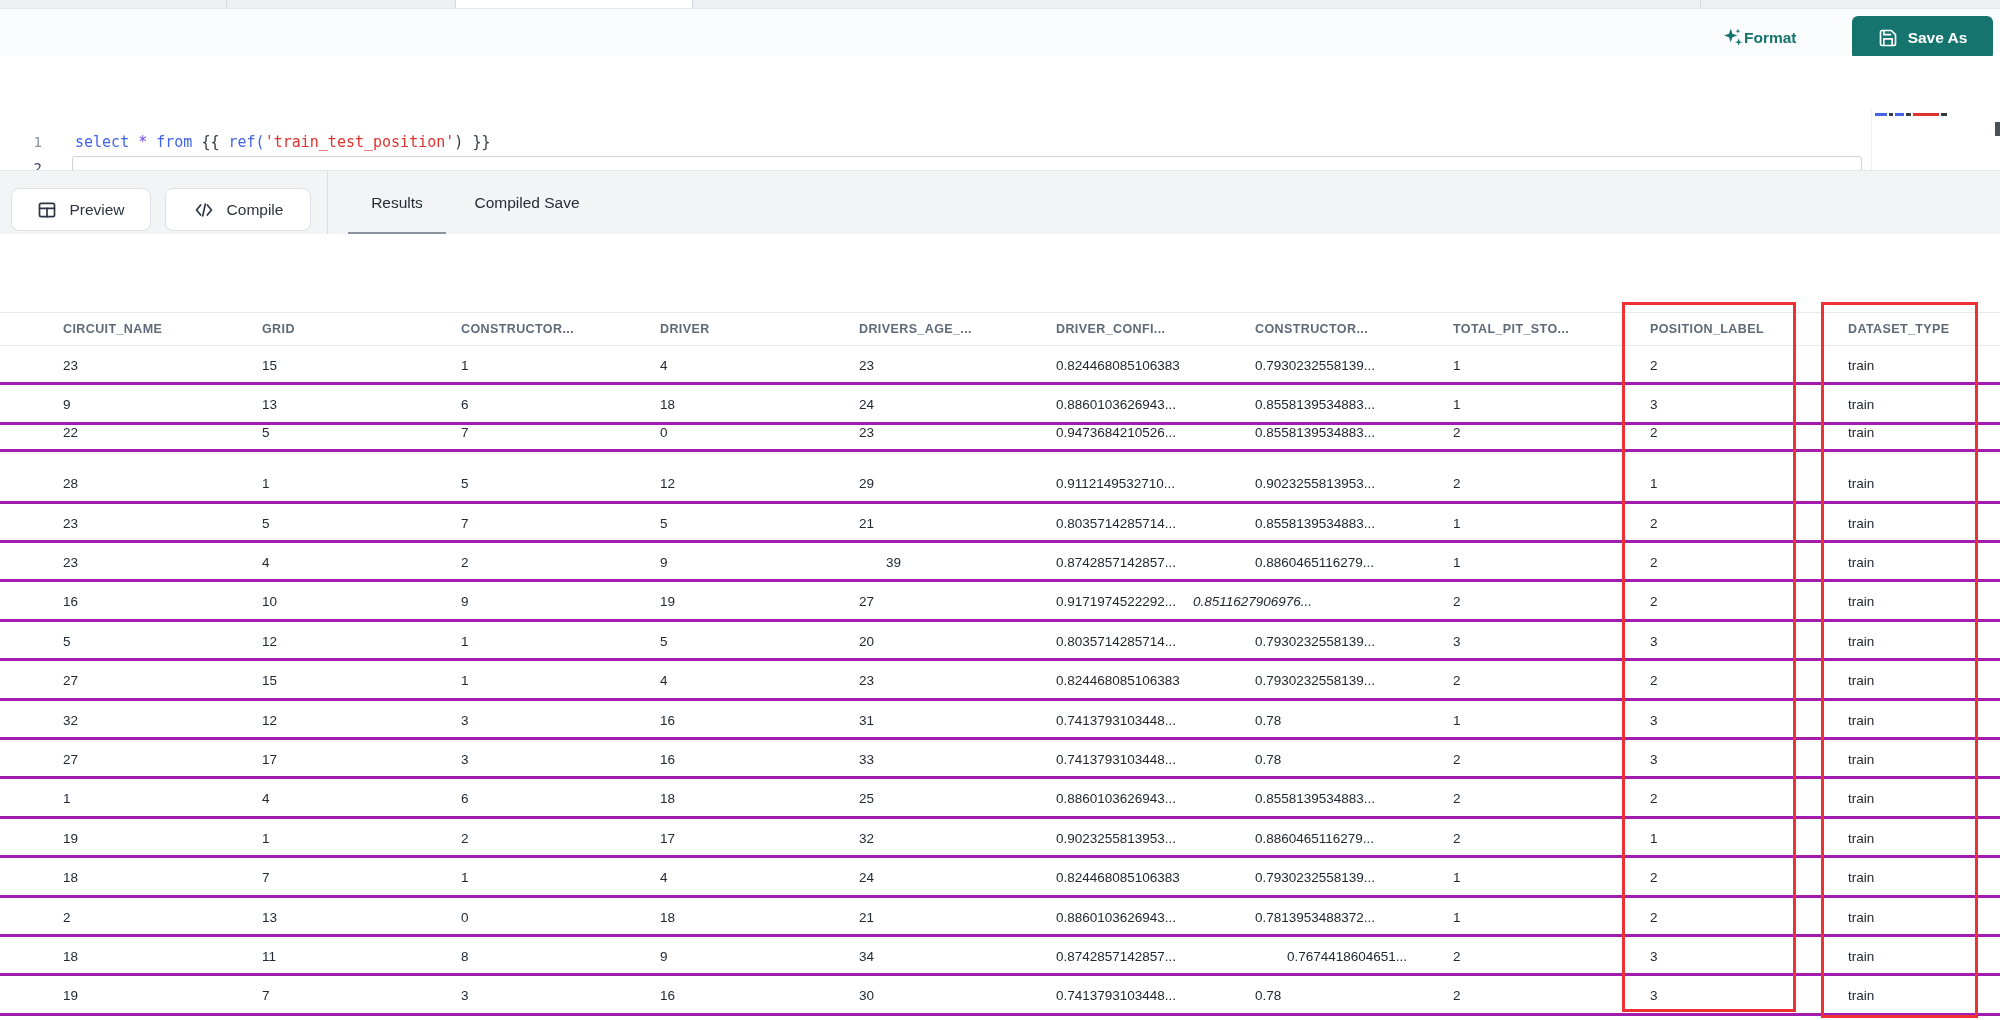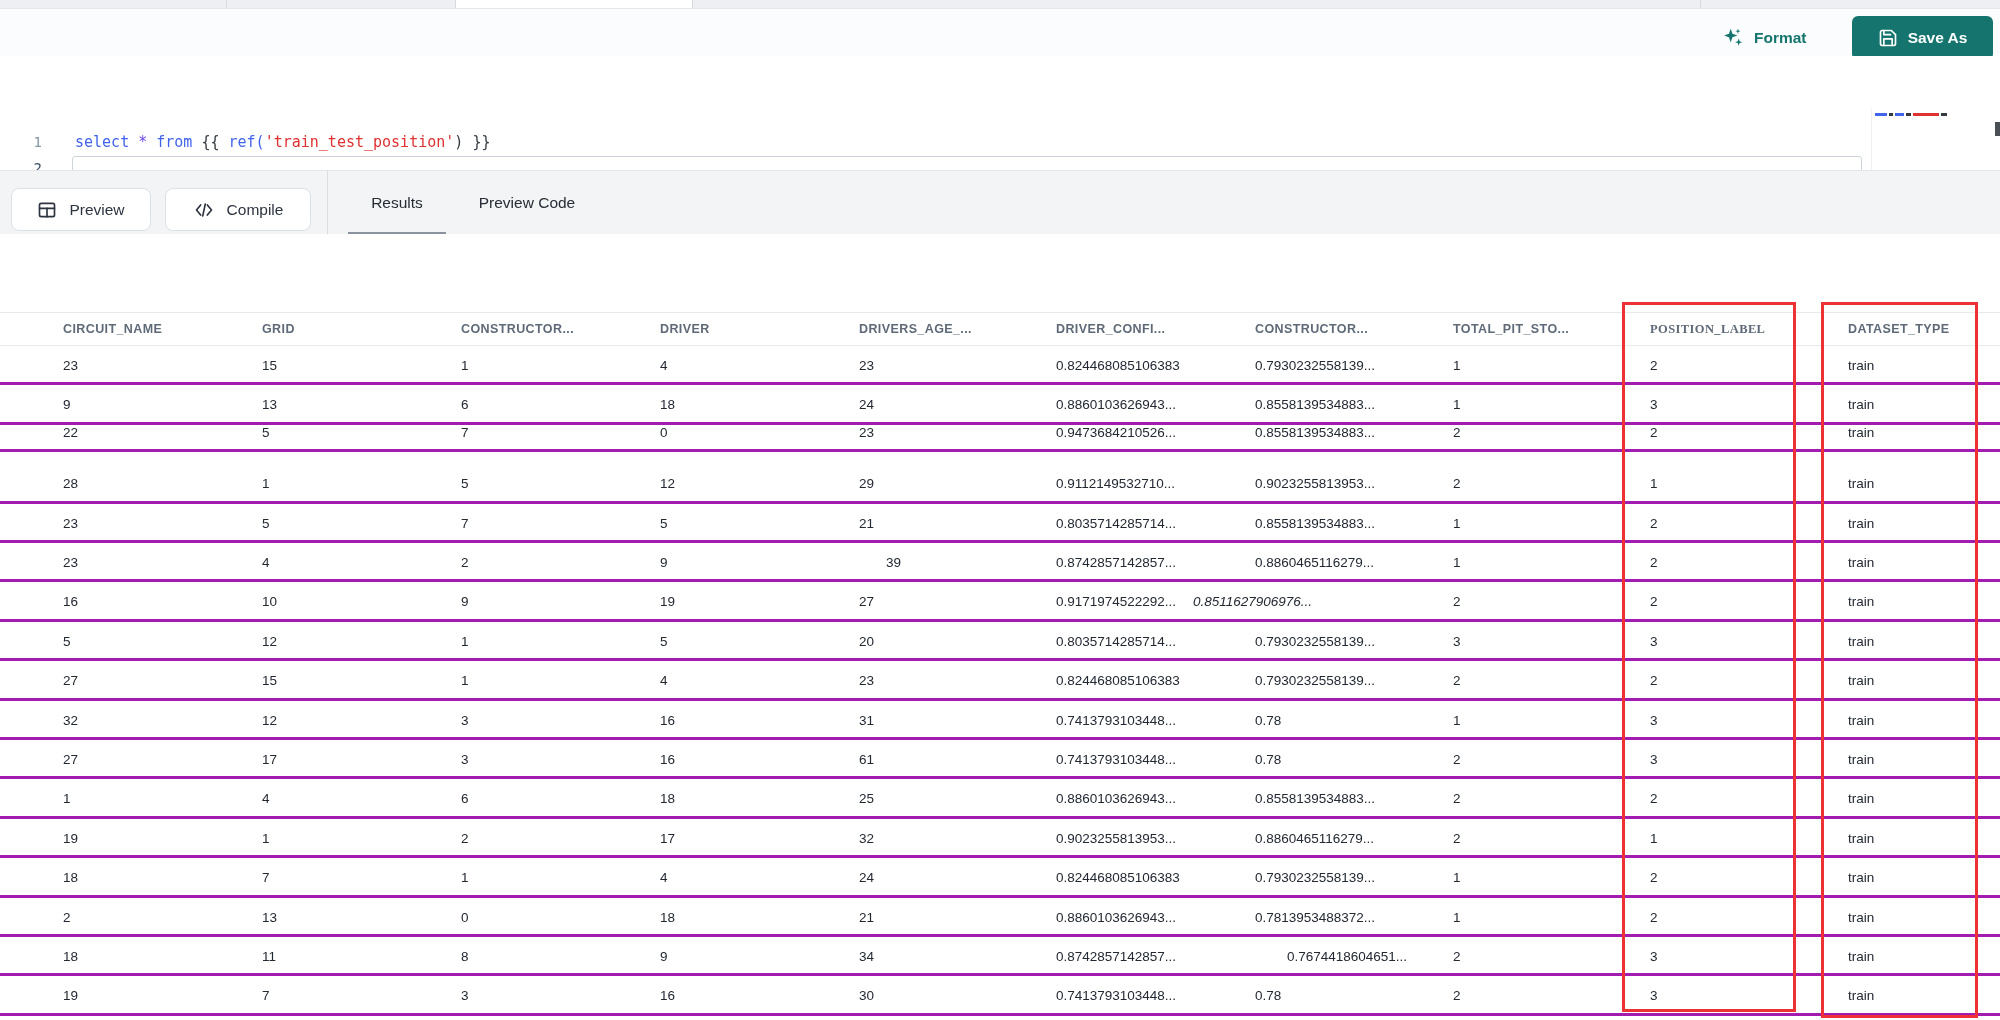--- a/index.html
+++ b/index.html
@@ -5,21 +5,21 @@
   html,body { margin:0; padding:0; background:#ffffff; font-family:"Liberation Sans",sans-serif; }
   .stage { position:relative; width:2000px; height:1020px; overflow:hidden; background:#fff; }
 
   
   .tabstrip { position:absolute; left:0; top:0; width:2000px; height:8px; background:#edeff2; border-bottom:1px solid #e4e7eb; }
   .tabstrip .sep { position:absolute; top:0; width:1px; height:8px; background:#d6dade; }
   .tabstrip .active-seg { position:absolute; left:455px; top:0; width:236px; height:8px; background:#ffffff; border-left:1px solid #d6dade; border-right:1px solid #d6dade; }
 
   
   .toolbar { position:absolute; left:0; top:9px; width:2000px; height:47px; background:#fbfcfd; }
-  .format-btn { position:absolute; left:1722px; top:12px; height:34px; display:flex; align-items:center; gap:10px; font-size:15.5px; font-weight:700; cursor:pointer; }
+  .format-btn { position:absolute; left:1722px; top:12px; height:34px; display:flex; align-items:center; gap:0; font-size:15.5px; font-weight:700; cursor:pointer; }
   .saveas-btn { position:absolute; left:1852px; top:7px; width:141px; height:44px; border-radius:6px; display:flex; align-items:center; justify-content:center; gap:10px; color:#fff; font-size:15.5px; font-weight:700; cursor:pointer; border:none; }
 
   
   .editor { position:absolute; left:0; top:56px; width:2000px; height:114px; background:#fff; font-family:"DejaVu Sans Mono","Liberation Mono",monospace; }
   .gutter-num { position:absolute; left:24px; width:18px; text-align:right; font-size:14px; }
   .num-1 { top:78px; color:#8296a5; }
   .num-2 { top:104px; color:#3d4f66; }
   .code-line1 { position:absolute; left:75px; top:77px; font-size:15px; white-space:pre; }
   .active-line-box { position:absolute; left:72px; top:100px; width:1788px; height:24px; border:1px solid #ced4da; border-radius:3px; background:#fff; }
   .tok-keyword { color:#4263eb; }
@@ -132,41 +132,41 @@
         <svg class="icon" width="22" height="20" viewBox="0 0 24 24" fill="none" stroke="#2d3440" stroke-width="2" stroke-linecap="round" stroke-linejoin="round">
           <polyline points="8 6 3 12 8 18"></polyline>
           <polyline points="16 6 21 12 16 18"></polyline>
           <line x1="13.5" y1="5" x2="10.5" y2="19"></line>
         </svg>
       </span>
       <span>Compile</span>
     </div>
     <div class="vdivider"></div>
     <div class="tab tab-results">Results</div>
-    <div class="tab tab-compiled">Preview Code</div>
+    <div class="tab tab-compiled">Compiled Save</div>
     <div class="tab-underline"></div>
   </div>
 
   <div class="results-bar">
     <span class="limit-text">Results limited to 500 rows.</span>
     <span class="help-icon">?</span>
     <span class="download-csv accent-text" style="color: rgb(21, 117, 110);">Download CSV</span>
   </div>
 
   <div class="rtable">
     <div class="thead" id="thead">
         <span style="left: 63px;">CIRCUIT_NAME</span>
         <span style="left: 262px;">GRID</span>
         <span style="left: 461px;">CONSTRUCTOR...</span>
         <span style="left: 660px;">DRIVER</span>
         <span style="left: 859px;">DRIVERS_AGE_...</span>
         <span style="left: 1056px;">DRIVER_CONFI...</span>
         <span style="left: 1255px;">CONSTRUCTOR...</span>
         <span style="left: 1453px;">TOTAL_PIT_STO...</span>
-        <span style="left: 1650px; font-family: Liberation Serif, serif;">POSITION_LABEL</span>
+        <span style="left: 1650px;">POSITION_LABEL</span>
         <span style="left: 1848px;">DATASET_TYPE</span>
       </div>
     <div id="tbody">
         <div class="trow" style="top: 34px; height: 39.4px; line-height: 39.4px;">
           <span style="left: 63px;">23</span>
           <span style="left: 262px;">15</span>
           <span style="left: 461px;">1</span>
           <span style="left: 660px;">4</span>
           <span style="left: 859px;">23</span>
           <span style="left: 1056px;">0.824468085106383</span>
@@ -281,21 +281,21 @@
           <span style="left: 1255px;">0.78</span>
           <span style="left: 1453px;">1</span>
           <span style="left: 1650px;">3</span>
           <span style="left: 1848px;">train</span>
         </div>
         <div class="trow" style="top: 428px; height: 39.4px; line-height: 39.4px;">
           <span style="left: 63px;">27</span>
           <span style="left: 262px;">17</span>
           <span style="left: 461px;">3</span>
           <span style="left: 660px;">16</span>
-          <span style="left: 859px;">61</span>
+          <span style="left: 859px;">33</span>
           <span style="left: 1056px;">0.7413793103448...</span>
           <span style="left: 1255px;">0.78</span>
           <span style="left: 1453px;">2</span>
           <span style="left: 1650px;">3</span>
           <span style="left: 1848px;">train</span>
         </div>
         <div class="trow" style="top: 467.4px; height: 39.4px; line-height: 39.4px;">
           <span style="left: 63px;">1</span>
           <span style="left: 262px;">4</span>
           <span style="left: 461px;">6</span>

